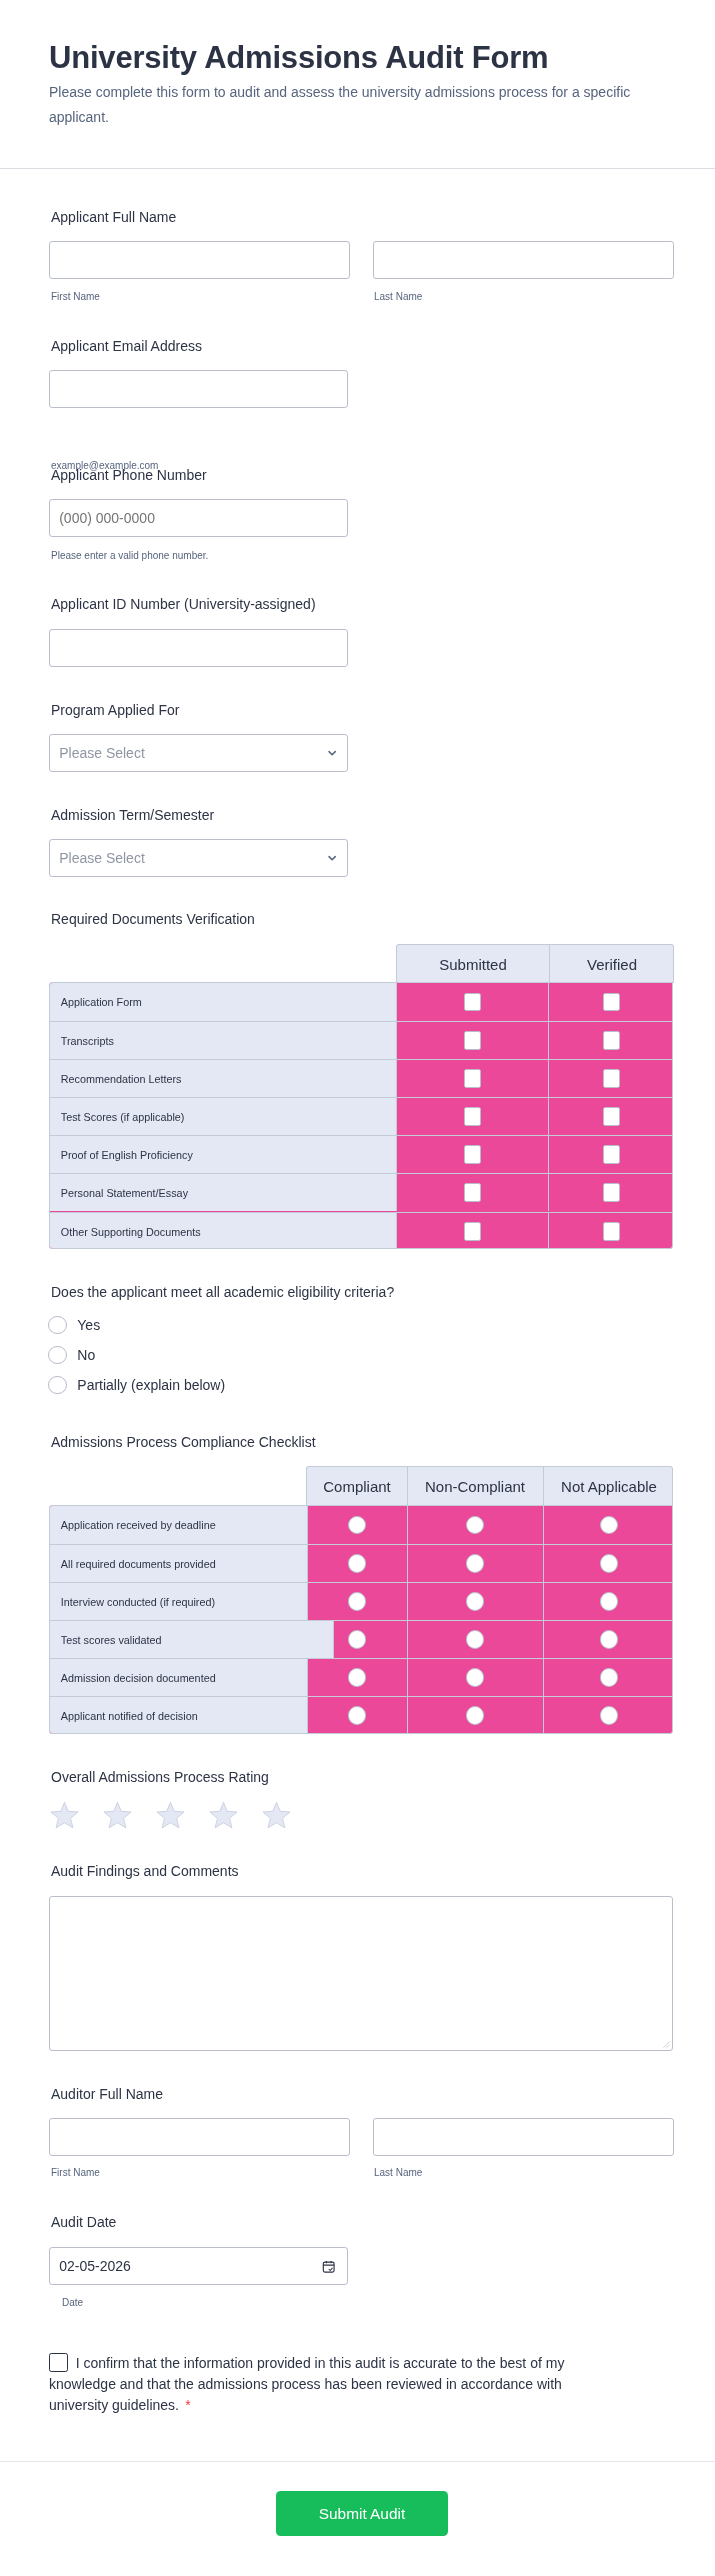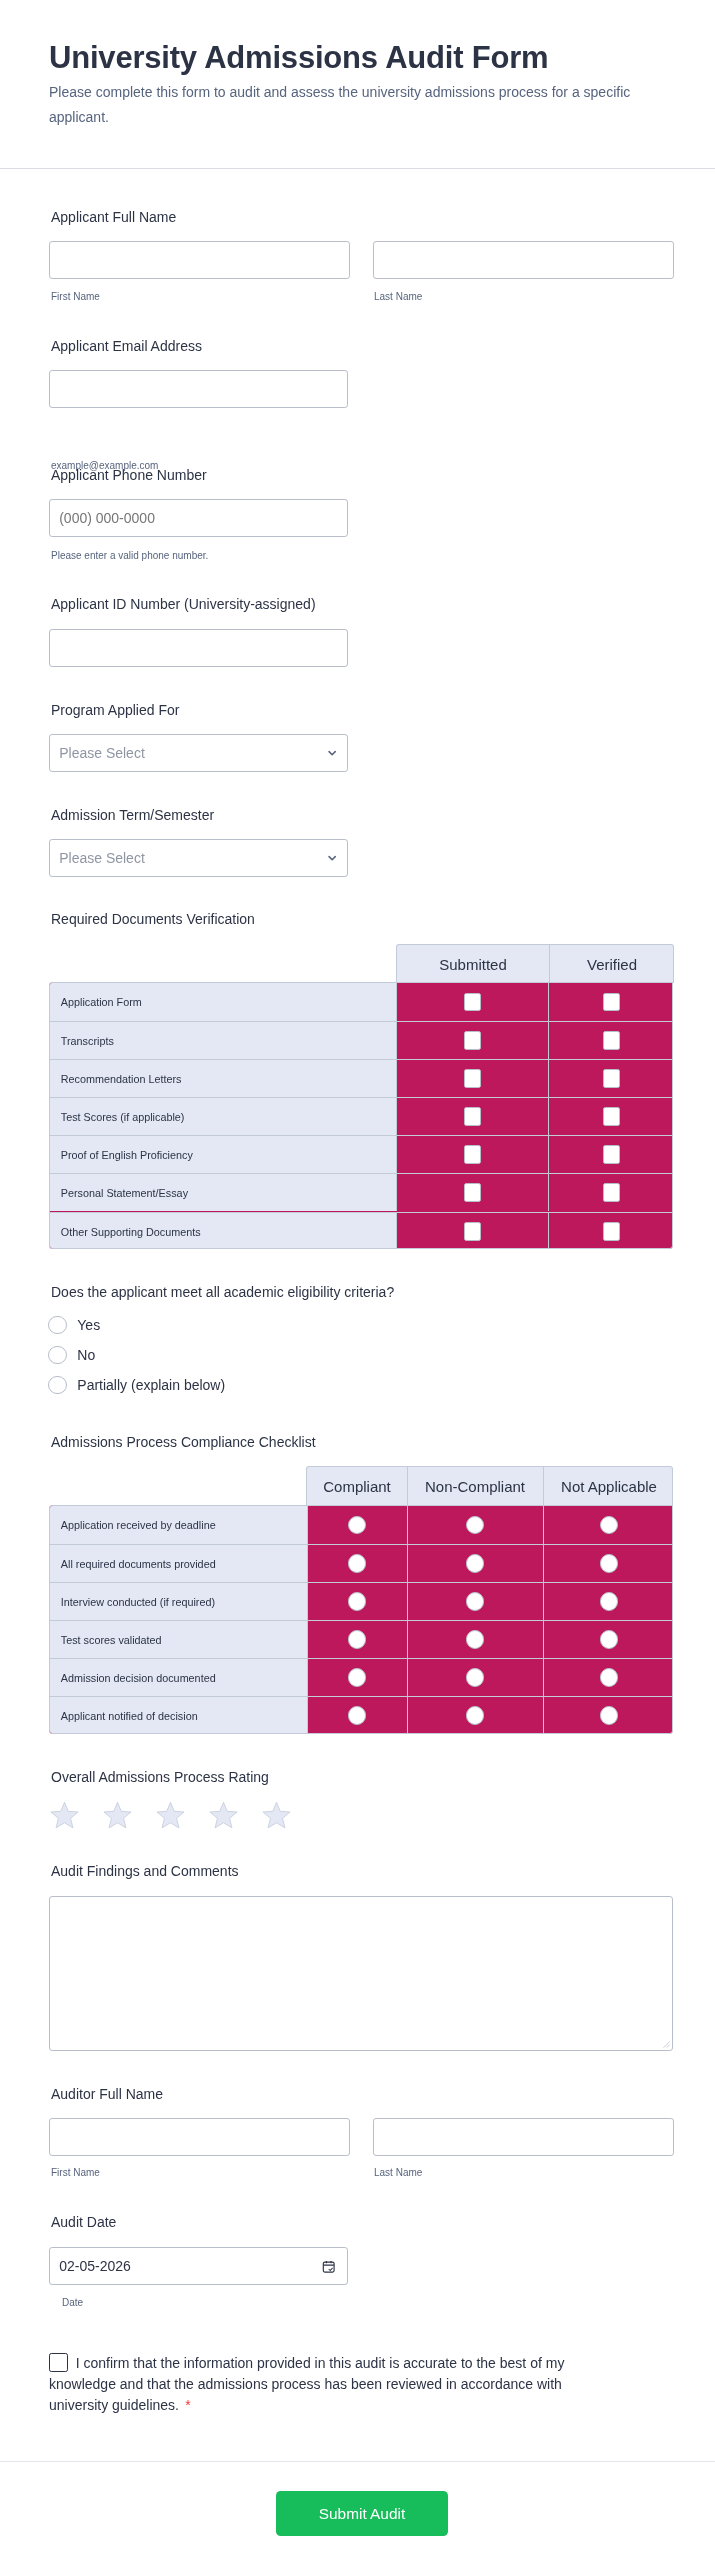--- a/index.html
+++ b/index.html
@@ -51,21 +51,21 @@
     }
     .matrix-head .hcell {
       position: absolute; top: 0; height: 100%;
       display: flex; align-items: center; justify-content: center;
       font-size: 15px; color: #2c3345;
       border-left: 0.8px solid #c3cad8;
     }
     .matrix-head .hcell:first-child { border-left: none; }
     .matrix-body {
       position: absolute; border: 0.8px solid #c3cad8;
-      border-radius: 3.1px 0 3.1px 3.1px; overflow: hidden; background: #be185d;
+      border-radius: 3.1px 0 3.1px 3.1px; overflow: hidden; background: #ec4899;
     }
     .mrow { position: absolute; left: 0; width: 100%; border-top: 0.8px solid #c3cad8; }
     .mrow:first-child { border-top: none; }
     .mrow .rlabel {
       position: absolute; left: 0; top: 0; height: 100%;
       background: #e3e8f4; border-right: 0.8px solid #c3cad8;
       display: flex; align-items: center; padding-left: 10.8px;
       font-size: 10.8px; color: #2c3345;
     }
     .mrow .mcell {
@@ -276,21 +276,21 @@
         <span class="rb"></span>
       </div>
       <div class="mcell" style="left: 357px; width: 135px;">
         <span class="rb"></span>
       </div>
       <div class="mcell" style="left: 493px; width: 131px;">
         <span class="rb"></span>
       </div>
     </div>
     <div class="mrow" style="top: 114px; height: 38px;">
-      <div class="rlabel" style="width: 258px; text-align: right;">Test scores validated</div>
+      <div class="rlabel" style="width: 284px; text-align: right;">Test scores validated</div>
       <div class="mcell first" style="left: 257px; width: 100px;">
         <span class="rb"></span>
       </div>
       <div class="mcell" style="left: 357px; width: 135px;">
         <span class="rb"></span>
       </div>
       <div class="mcell" style="left: 493px; width: 131px;">
         <span class="rb"></span>
       </div>
     </div>

